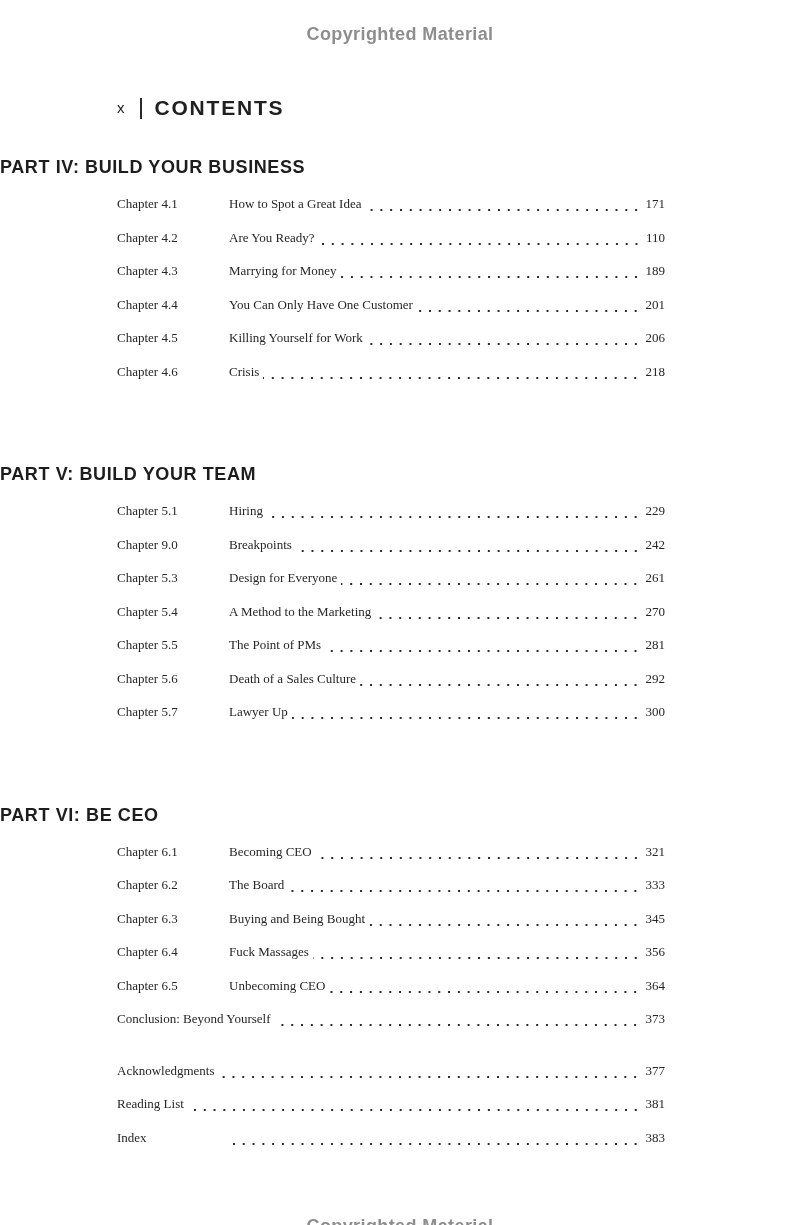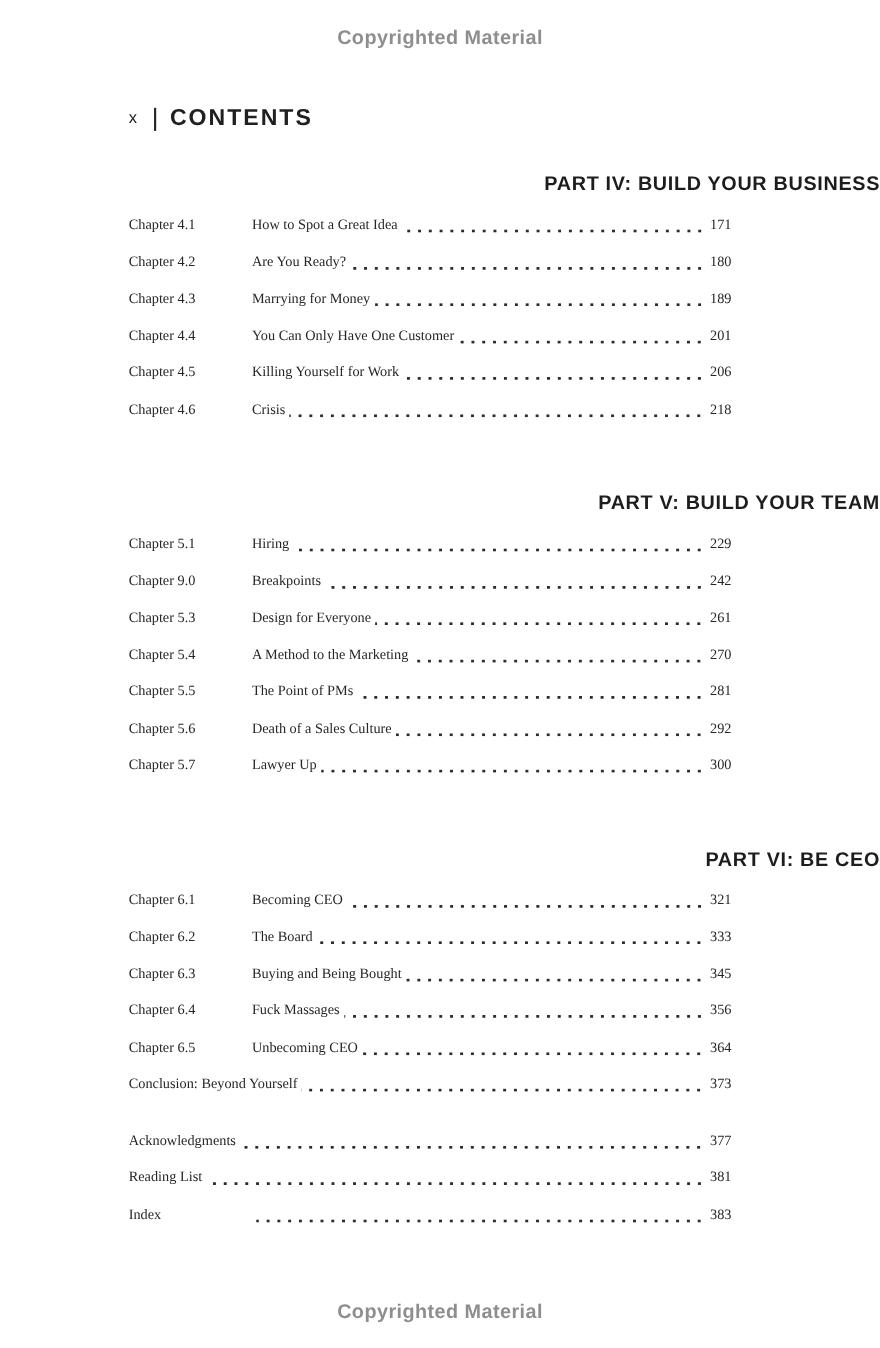--- a/index.html
+++ b/index.html
@@ -35,25 +35,25 @@
   .divider {
     width: 2px; height: 21px;
     background: #2a2a2a;
     margin: 0 13px 0 15px;
   }
   .header-title {
     font-size: 21px;
     font-weight: bold;
     letter-spacing: 1.8px;
   }
-  .part-section { margin-top: 57px; }
+  .part-section { margin-top: 74px; }
   .part-section:first-child { margin-top: 36px; }
   .part-heading {
     margin: 0 -135px 0 -117px;
-    text-align: right;
+    text-align: left;
     font-family: "Liberation Sans", sans-serif;
     font-size: 18px;
     font-weight: bold;
     letter-spacing: 0.6px;
     line-height: 24px;
     color: #1d1d1d;
   }
   .entry-list { margin-top: 8px; }
   .row {
     display: flex;
@@ -95,21 +95,21 @@
           <div class="row">
     <span class="label">Chapter 4.1</span>
     <span class="title">How to Spot a Great Idea</span>
     <span class="leader"></span>
     <span class="pagenum">171</span>
   </div>
           <div class="row">
     <span class="label">Chapter 4.2</span>
     <span class="title">Are You Ready?</span>
     <span class="leader"></span>
-    <span class="pagenum">180</span>
+    <span class="pagenum">110</span>
   </div>
           <div class="row">
     <span class="label">Chapter 4.3</span>
     <span class="title">Marrying for Money</span>
     <span class="leader"></span>
     <span class="pagenum">189</span>
   </div>
           <div class="row">
     <span class="label">Chapter 4.4</span>
     <span class="title">You Can Only Have One Customer</span>

